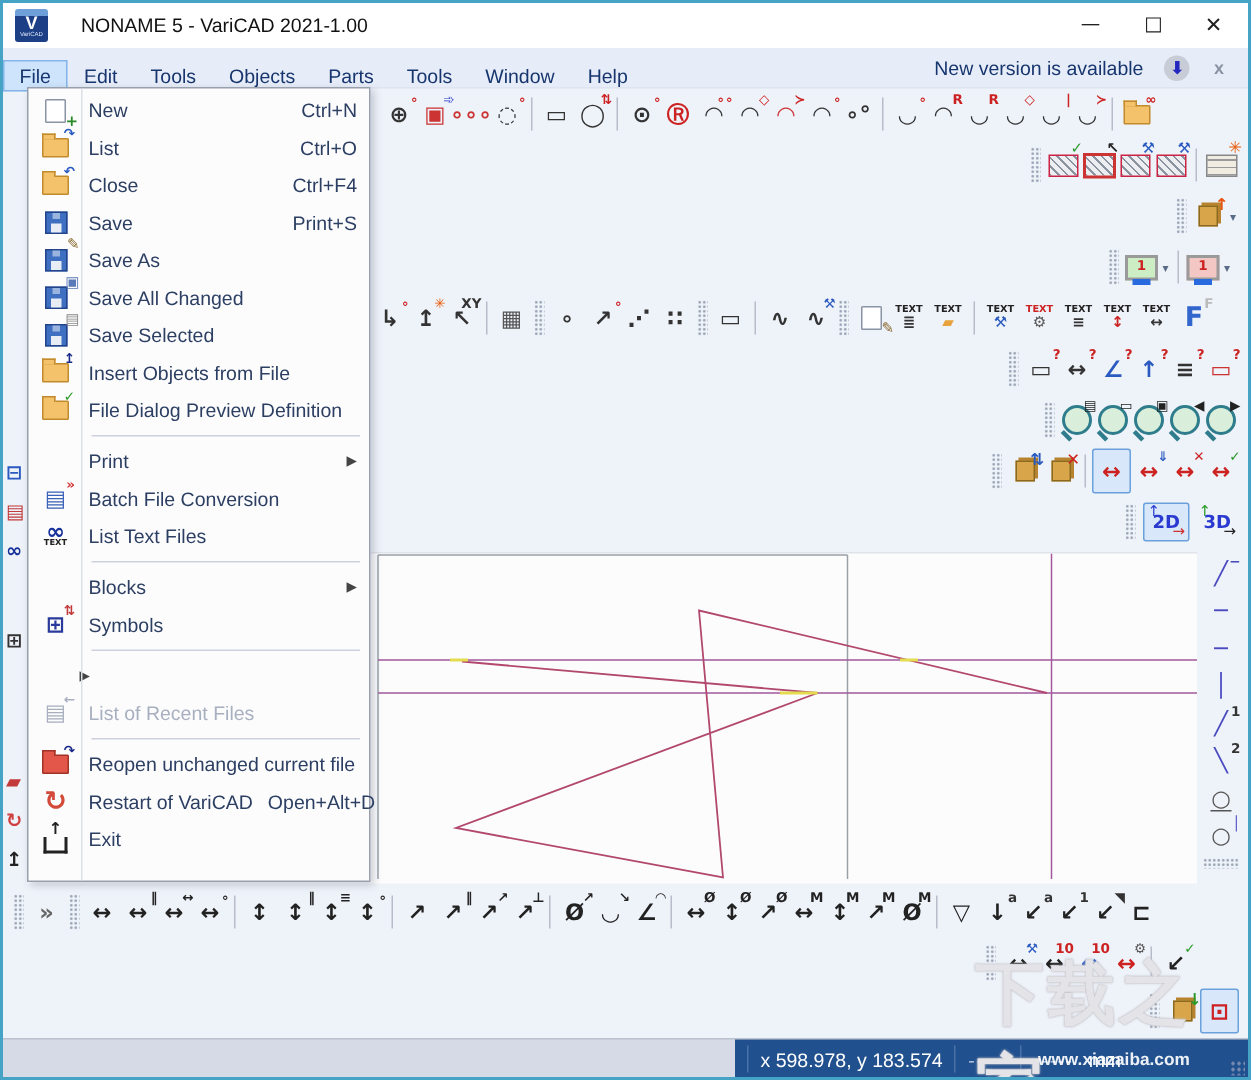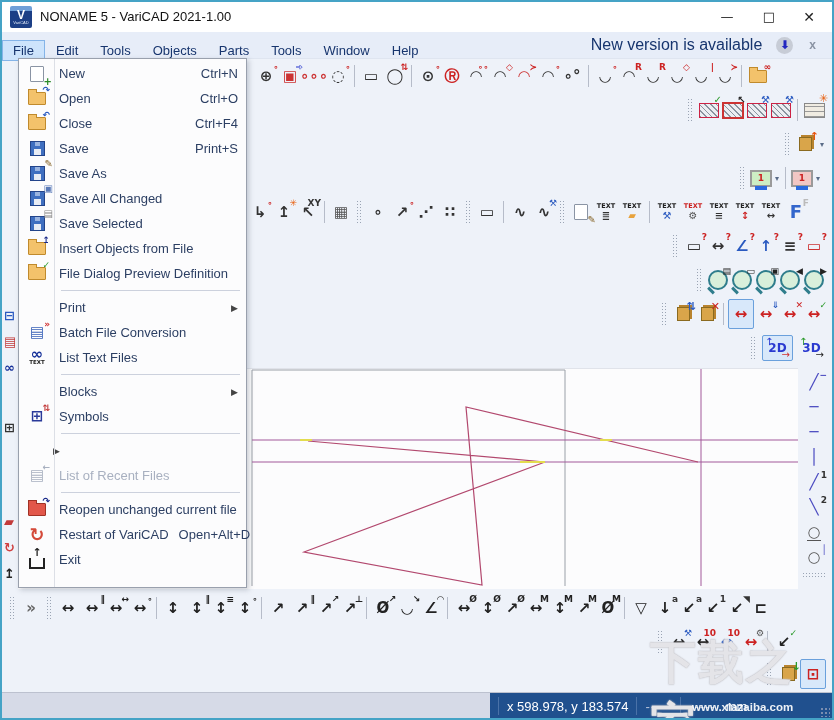--- a/index.html
+++ b/index.html
@@ -4,30 +4,30 @@
 <style>
   html,body{margin:0;padding:0;background:#9a9a9a;}
   .win{position:relative;width:830px;height:716px;border:2px solid #45a3c6;background:#eef2f9;
        font-family:"Liberation Sans",sans-serif;overflow:hidden;box-sizing:content-box;}
   
   .titlebar{position:absolute;left:0;top:0;width:100%;height:30px;background:#ffffff;border-bottom:1px solid #e3e3e3;}
   .logo{position:absolute;left:8px;top:4px;width:22px;height:22px;background:linear-gradient(#6f9fd8 0 5px,#1c3f86 5px);
         display:flex;flex-direction:column;align-items:center;justify-content:center;border-radius:2px;}
   .logo .v{color:#fff;font-weight:700;font-size:12px;line-height:10px;}
   .logo .cap{color:#dfe8f8;font-size:4px;line-height:5px;}
-  .title-text{position:absolute;left:38px;top:7px;font-size:13px;color:#111;}
+  .title-text{position:absolute;left:52px;top:7px;font-size:13px;color:#111;}
   .winbtn{position:absolute;top:0;width:38px;height:29px;display:flex;align-items:center;justify-content:center;
           font-size:13px;color:#222;font-family:"DejaVu Sans",sans-serif;}
   .btn-min{right:86px;} .btn-max{right:44px;} .btn-close{right:4px;font-size:14px;}
   
   .menubar{position:absolute;left:0;top:30px;width:100%;height:26px;background:#e7edf8;display:flex;align-items:center;border-bottom:1px solid #dfe5f0;}
   .mb-item{padding:3px 11px;font-size:13px;color:#17356e;margin-top:10px;}
   .mb-item.active{background:#cde4fc;border:1px solid #84b4e8;padding:2px 10px;}
   .mb-right{position:absolute;right:14px;top:0;height:26px;display:flex;align-items:center;gap:14px;}
-  .notice-text{font-size:16px;color:#17356e;}
+  .notice-text{font-size:13px;color:#17356e;}
   .dl-circle{width:17px;height:17px;border-radius:50%;background:#c7ccd6;display:flex;align-items:center;justify-content:center;
              color:#2327c0;font-weight:700;font-size:12px;font-family:"DejaVu Sans",sans-serif;}
   .notice-x{color:#8a93a3;font-weight:700;font-size:12px;padding:0 2px;}
   
   .tb-row{position:absolute;height:32px;display:flex;align-items:center;}
   .tb-sep{width:1px;height:22px;background:#b6bcc9;margin:0 4px;}
   .tb-handle{width:7px;height:24px;margin:0 3px;
      background-image:radial-gradient(#9aa4b4 0.8px,transparent 0.9px);background-size:3px 3px;}
   .tb-caret{font-size:8px;color:#5a6c88;margin:0 2px;font-family:"DejaVu Sans",sans-serif;}
   .tb-icon{position:relative;display:inline-flex;align-items:center;justify-content:center;width:24px;height:28px;
@@ -666,21 +666,21 @@
           <span class="mi-label">New</span>
           <span class="mi-short">Ctrl+N</span>
         </div>
         <div class="menu-item">
           <span class="mi-ico">
             <span class="tb-icon k-folder">
               <b class="g"></b>
               <b class="ov" style="color: rgb(42, 90, 192);">↷</b>
             </span>
           </span>
-          <span class="mi-label">Open</span>
+          <span class="mi-label">List</span>
           <span class="mi-short">Ctrl+O</span>
         </div>
         <div class="menu-item">
           <span class="mi-ico">
             <span class="tb-icon k-folder">
               <b class="g"></b>
               <b class="ov" style="color: rgb(42, 90, 192);">↶</b>
             </span>
           </span>
           <span class="mi-label">Close</span>

